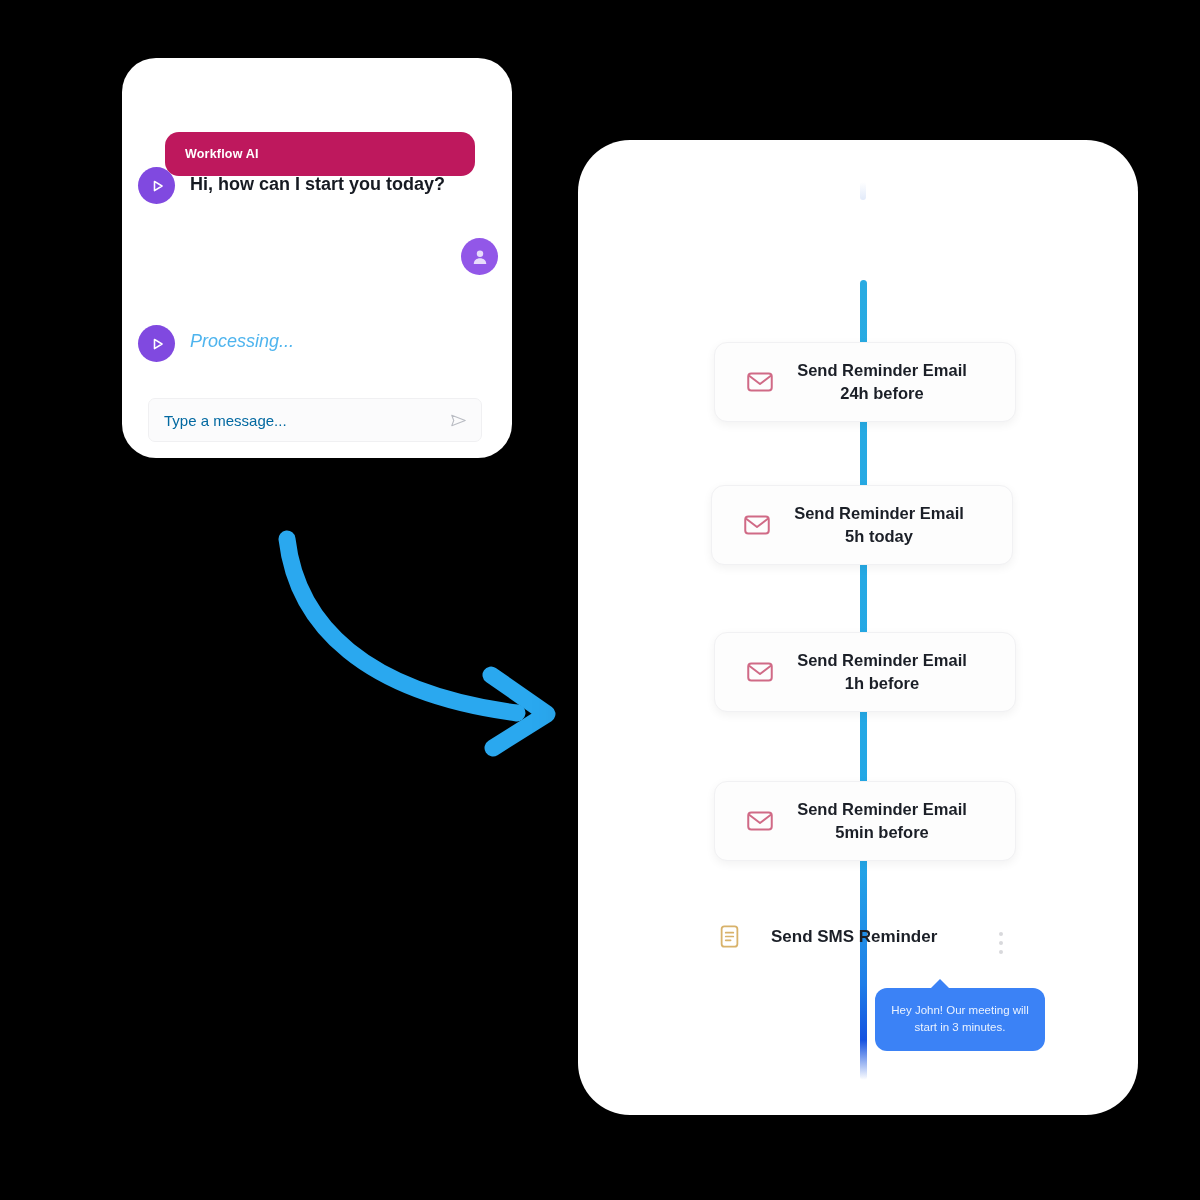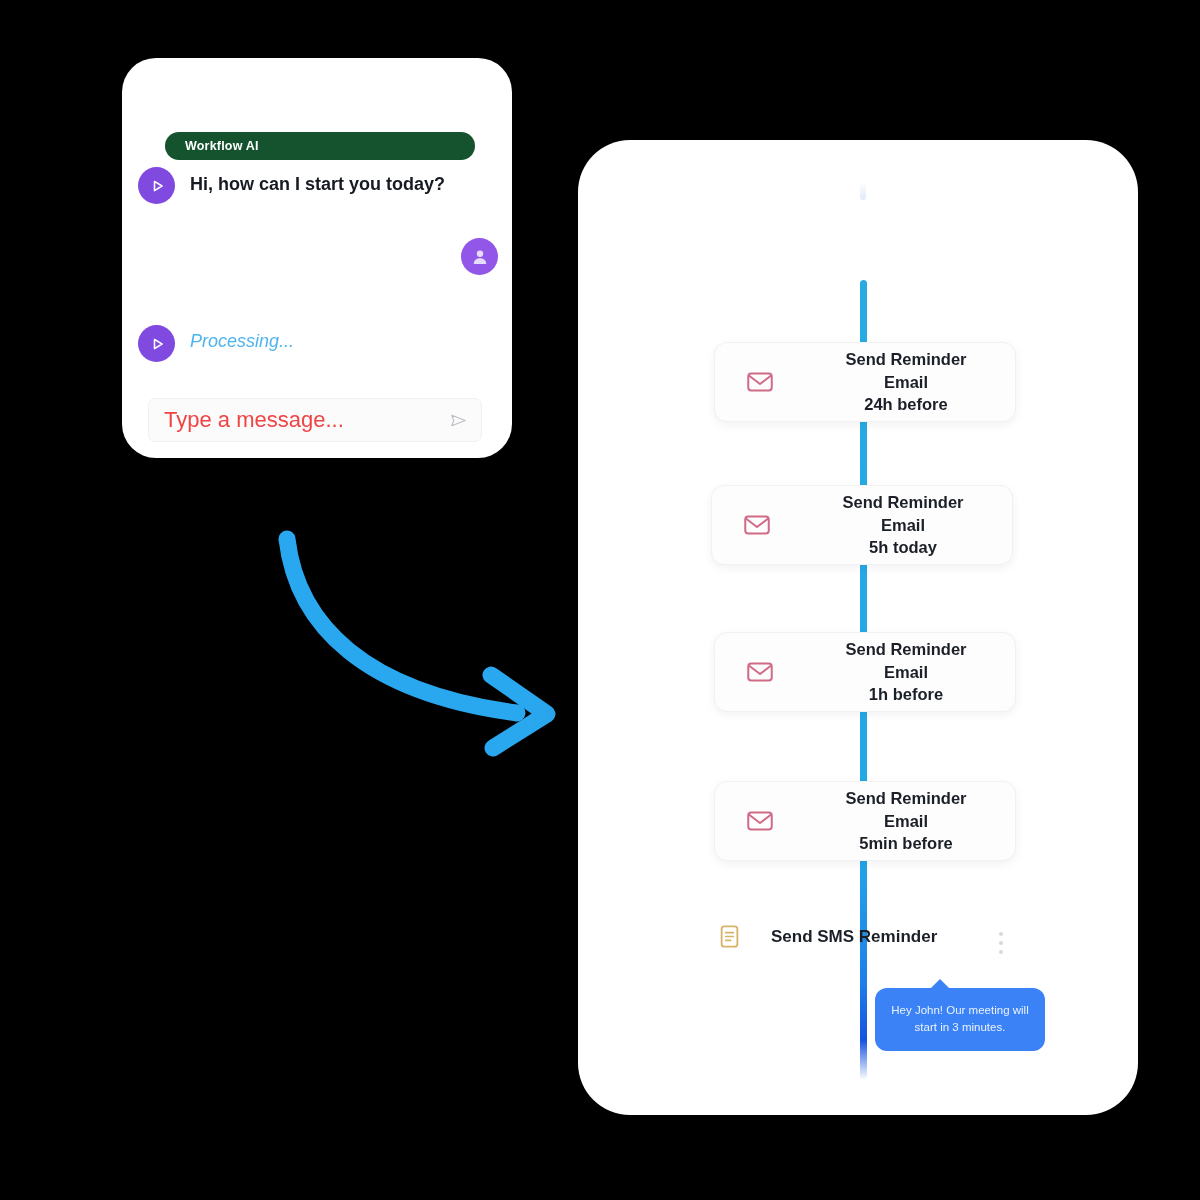--- a/index.html
+++ b/index.html
@@ -13,22 +13,22 @@
   .stage{position:absolute;inset:0;}
 
   
   .chat-card{
     position:absolute;left:122px;top:58px;width:390px;height:400px;
     background:#ffffff;border-radius:34px;
     box-shadow:0 10px 40px rgba(0,0,0,.25);
     overflow:hidden;
   }
   .chat-header-bar{
-    position:absolute;left:43px;top:74px;width:310px;height:28px;
-    background:#14532d;border-radius:14px;
+    position:absolute;left:43px;top:74px;width:310px;height:44px;
+    background:#be185d;border-radius:14px;
     display:flex;align-items:center;
   }
   .chat-header-bar .title{
     color:#ffffff;font-size:12.5px;font-weight:bold;
     letter-spacing:.2px;margin-left:20px;
   }
   .msg{position:absolute;display:flex;align-items:flex-start;}
   .msg-bot{left:16px;top:109px;width:360px;}
   .avatar-circle{
     width:37px;height:37px;border-radius:50%;
@@ -49,21 +49,21 @@
   .msg-processing{left:16px;top:267px;width:360px;}
   .processing-text{
     font-size:18px;font-style:italic;color:#4eb4ee;
     margin-left:15px;margin-top:6px;font-weight:400;
   }
   .chat-input{
     position:absolute;left:26px;top:340px;width:332px;height:42px;
     background:#fbfbfc;border:1px solid #f0f0f2;border-radius:7px;
     display:flex;align-items:center;justify-content:space-between;
   }
-  .chat-input .ph{color:#ef4444;font-size:22px;margin-left:15px;}
+  .chat-input .ph{color:#0369a1;font-size:15px;margin-left:15px;}
   .send-ic{margin-right:13px;display:flex;}
 
   
   .arrow-wrap{position:absolute;left:255px;top:515px;width:330px;height:260px;}
 
   
   .wf-card{
     position:absolute;left:578px;top:140px;width:560px;height:975px;
     background:#ffffff;border-radius:52px;
     box-shadow:0 12px 46px rgba(0,0,0,.22);
@@ -97,21 +97,21 @@
   }
   .kebab i{display:block;width:5px;height:5px;border-radius:50%;background:#e2e3e6;}
   .kebab.header-kebab{right:52px;top:14px;}
   .kebab.sms-kebab{left:421px;top:792px;}
   .kebab.sms-kebab i{width:4px;height:4px;background:#d8d9dc;}
 
   .step{
     position:absolute;background:#fdfdfd;
     border:1px solid #f1f1f3;border-radius:13px;
     box-shadow:0 3px 10px rgba(0,0,0,.055);
-    display:flex;align-items:center;gap:48px;
+    display:flex;align-items:center;
   }
   .step .mail-ic{margin-left:30px;flex:0 0 auto;display:flex;}
   .step .step-text{
     flex:1;text-align:center;padding-right:26px;
     font-size:16.5px;font-weight:bold;color:#1b1f27;line-height:1.38;
   }
   .s1{left:136px;top:202px;width:300px;height:78px;}
   .s2{left:133px;top:345px;width:300px;height:78px;}
   .s3{left:136px;top:492px;width:300px;height:78px;}
   .s4{left:136px;top:641px;width:300px;height:78px;}

